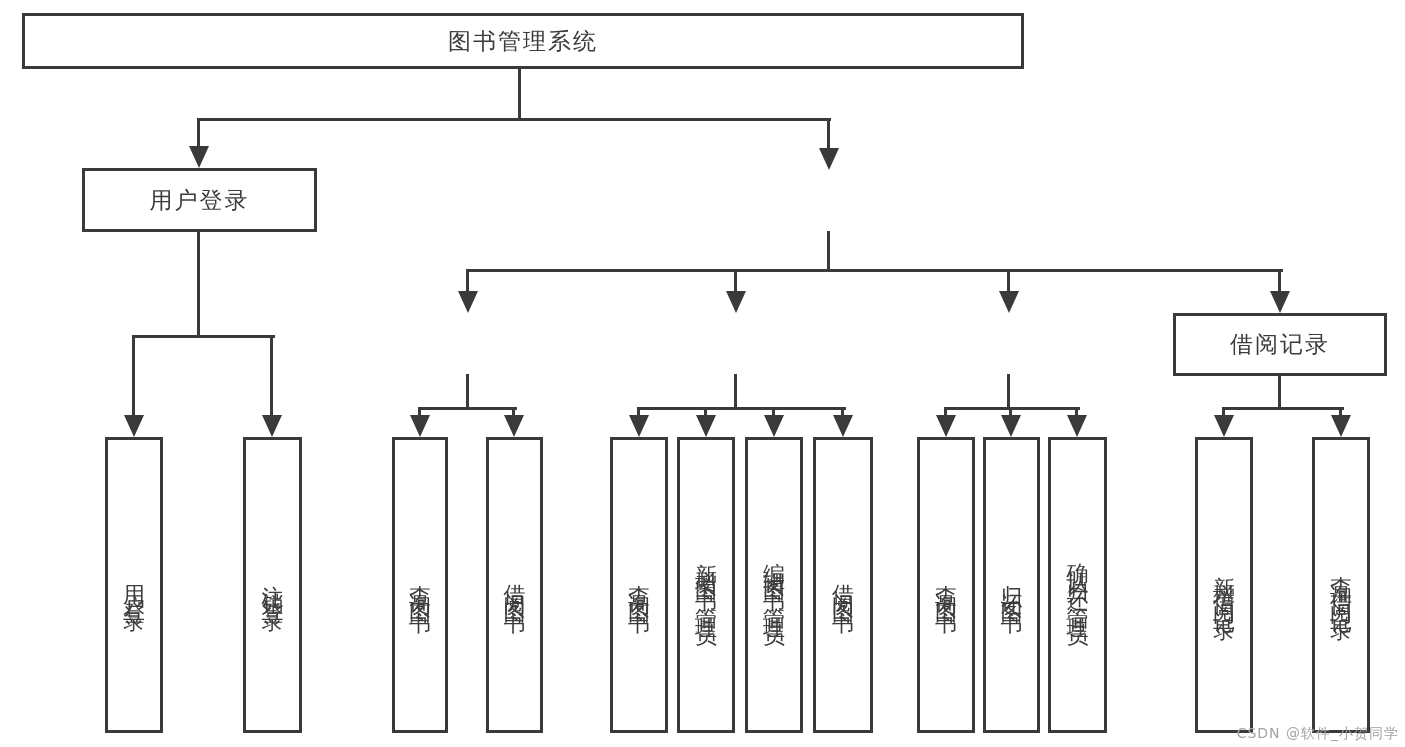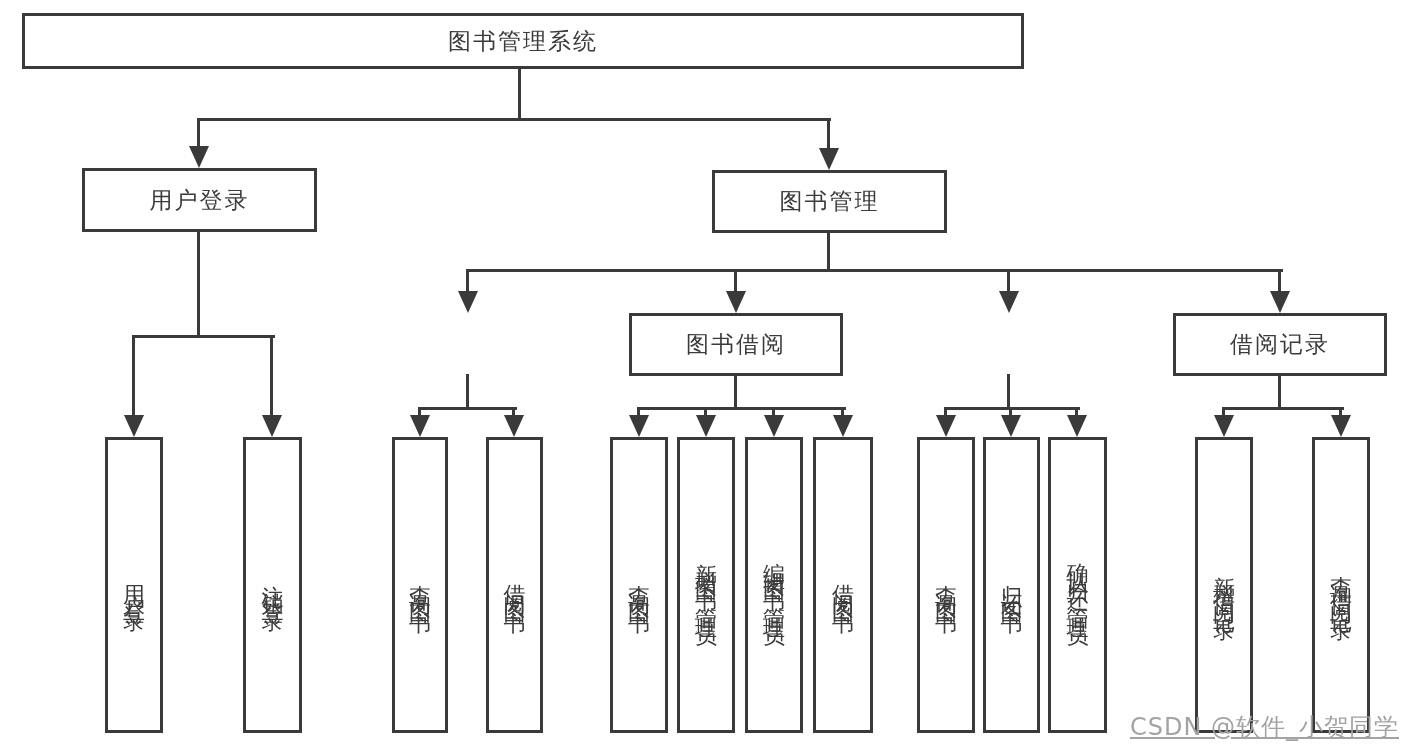--- a/index.html
+++ b/index.html
@@ -33,25 +33,24 @@
   .arrow {
     position:absolute;
     width:0; height:0;
     border-left:10px solid transparent;
     border-right:10px solid transparent;
     border-top:22px solid #3a3a3a;
   }
   .watermark {
     position:absolute;
     right:6px; bottom:4px;
-    font-size:24px;
+    font-size:14px;
     color:#a3a3a3;
     letter-spacing:1px;
     white-space:nowrap;
-    text-decoration:underline;
   }
 </style>
 </head>
 <body>
 
 <div class="canvas">
 
   <div class="box hbox" style="left:22px; top:13px; width:1002px; height:56px;">
     <span>图书管理系统</span>
   </div>
@@ -60,23 +59,20 @@
     <div class="vline" style="left:518px; top:67px; width:3px; height:54px;"></div>
     <div class="hline" style="left:197px; top:118px; width:634px; height:3px;"></div>
     <div class="vline" style="left:197px; top:118px; width:3px; height:32px;"></div>
     <div class="arrow" style="left:189px; top:146px;"></div>
     <div class="vline" style="left:827px; top:118px; width:3px; height:34px;"></div>
     <div class="arrow" style="left:819px; top:148px;"></div>
   </div>
 
   <div class="box hbox" style="left:82px; top:168px; width:235px; height:64px;">
     <span>用户登录</span>
-  </div>
-  <div class="box hbox" style="left:712px; top:170px; width:235px; height:63px;">
-    <span>图书管理</span>
   </div>
 
   <div>
     <div class="vline" style="left:197px; top:230px; width:3px; height:108px;"></div>
     <div class="hline" style="left:132px; top:335px; width:143px; height:3px;"></div>
     <div class="vline" style="left:132px; top:335px; width:3px; height:83px;"></div>
     <div class="arrow" style="left:124px; top:415px;"></div>
     <div class="vline" style="left:270px; top:335px; width:3px; height:83px;"></div>
     <div class="arrow" style="left:262px; top:415px;"></div>
   </div>
@@ -87,23 +83,20 @@
     <div class="vline" style="left:466px; top:269px; width:3px; height:25px;"></div>
     <div class="arrow" style="left:458px; top:291px;"></div>
     <div class="vline" style="left:734px; top:269px; width:3px; height:25px;"></div>
     <div class="arrow" style="left:726px; top:291px;"></div>
     <div class="vline" style="left:1007px; top:269px; width:3px; height:25px;"></div>
     <div class="arrow" style="left:999px; top:291px;"></div>
     <div class="vline" style="left:1278px; top:269px; width:3px; height:25px;"></div>
     <div class="arrow" style="left:1270px; top:291px;"></div>
   </div>
 
-  <div class="box hbox" style="left:629px; top:313px; width:214px; height:63px;">
-    <span>图书借阅</span>
-  </div>
   <div class="box hbox" style="left:1173px; top:313px; width:214px; height:63px;">
     <span>借阅记录</span>
   </div>
 
   <div>
     <div class="vline" style="left:466px; top:374px; width:3px; height:36px;"></div>
     <div class="hline" style="left:418px; top:407px; width:99px; height:3px;"></div>
     <div class="vline" style="left:418px; top:407px; width:3px; height:12px;"></div>
     <div class="arrow" style="left:410px; top:415px;"></div>
     <div class="vline" style="left:512px; top:407px; width:3px; height:12px;"></div>

